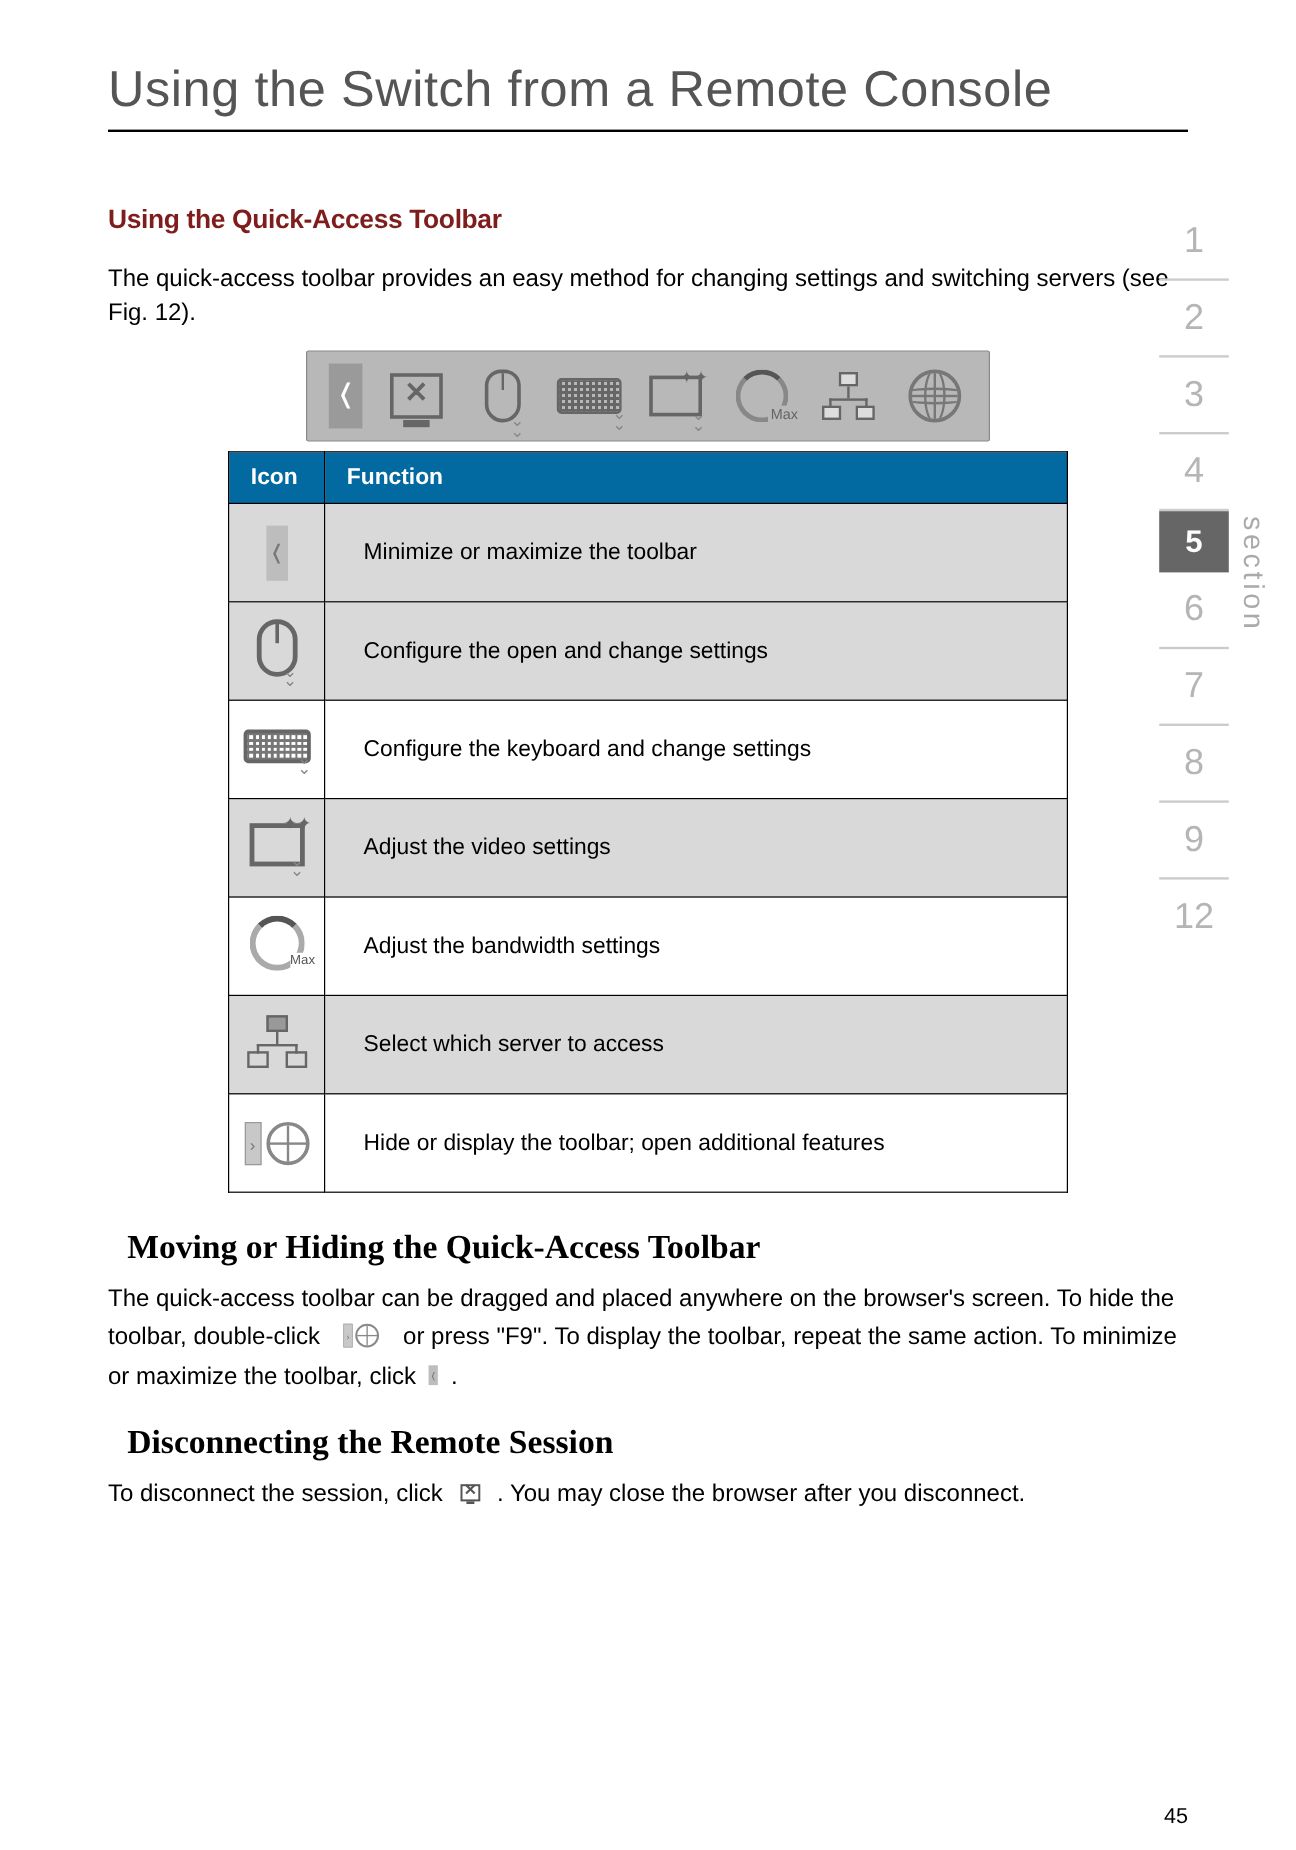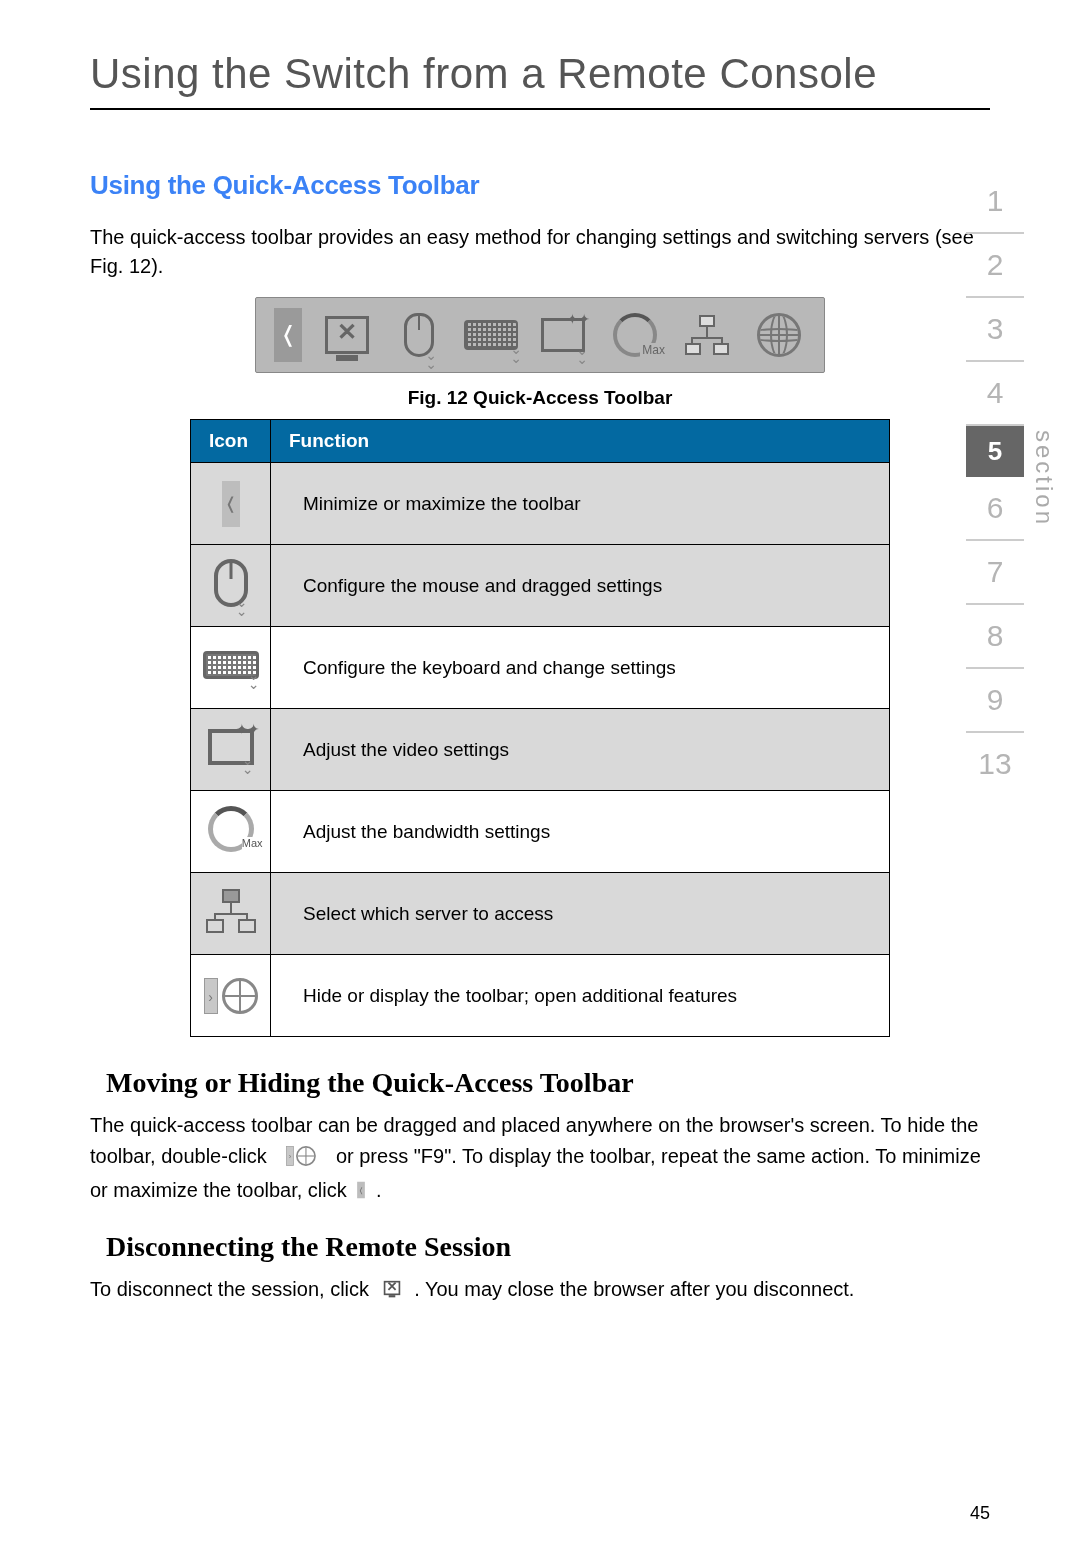--- a/index.html
+++ b/index.html
@@ -18,23 +18,23 @@
   .h1 {
     font-size: 42px;
     font-weight: 300;
     color: #555;
     border-bottom: 2px solid #000;
     padding-bottom: 10px;
     margin-bottom: 60px;
     letter-spacing: 0.5px;
   }
   .h2 {
-    font-size: 26px;
+    font-size: 22px;
     font-weight: 600;
-    color: #3b82f6;
+    color: #7f1d1d;
     margin-bottom: 22px;
     font-family: Arial, Helvetica, sans-serif;
     letter-spacing: -0.3px;
   }
   .body-text {
     font-size: 20px;
     line-height: 1.45;
     margin-bottom: 16px;
     color: #000;
   }
@@ -294,21 +294,20 @@
             <div class="line vl"></div>
             <div class="line vr"></div>
         </div>
       </div>
       <div class="tb-icon">
         <div class="ic-globe"></div>
       </div>
     </div>
   </div>
 
-  <div class="caption">Fig. 12 Quick-Access Toolbar</div>
 
   <table class="func">
     <thead>
       <tr>
         <th class="icon-col">Icon</th>
         <th>Function</th>
       </tr>
     </thead>
     <tbody>
       <tr class="alt">
@@ -316,21 +315,21 @@
               <span class="mini-chevron">〈</span>
             </span></td>
         <td>Minimize or maximize the toolbar</td>
       </tr>
       <tr class="alt">
         <td class="icon-cell"><span class="cell-icon">
               <span class="mini-mouse">
                 <span class="mini-chevs">⌄<br>⌄</span>
               </span>
             </span></td>
-        <td>Configure the mouse and dragged settings</td>
+        <td>Configure the open and change settings</td>
       </tr>
       <tr>
         <td class="icon-cell"><span class="cell-icon">
               <span class="mini-kb">
                 <span class="mini-chevs">⌄<br>⌄</span>
               </span>
             </span></td>
         <td>Configure the keyboard and change settings</td>
       </tr>
       <tr class="alt">
@@ -405,17 +404,17 @@
 <div class="section-nav">
   <div class="n">1</div>
   <div class="n">2</div>
   <div class="n">3</div>
   <div class="n">4</div>
   <div class="n active">5</div>
   <div class="n">6</div>
   <div class="n">7</div>
   <div class="n">8</div>
   <div class="n">9</div>
-  <div class="n">13</div>
+  <div class="n">12</div>
 </div>
 <div class="section-label">section</div>
 
 <div class="page-num">45</div>
 
 </body></html>

